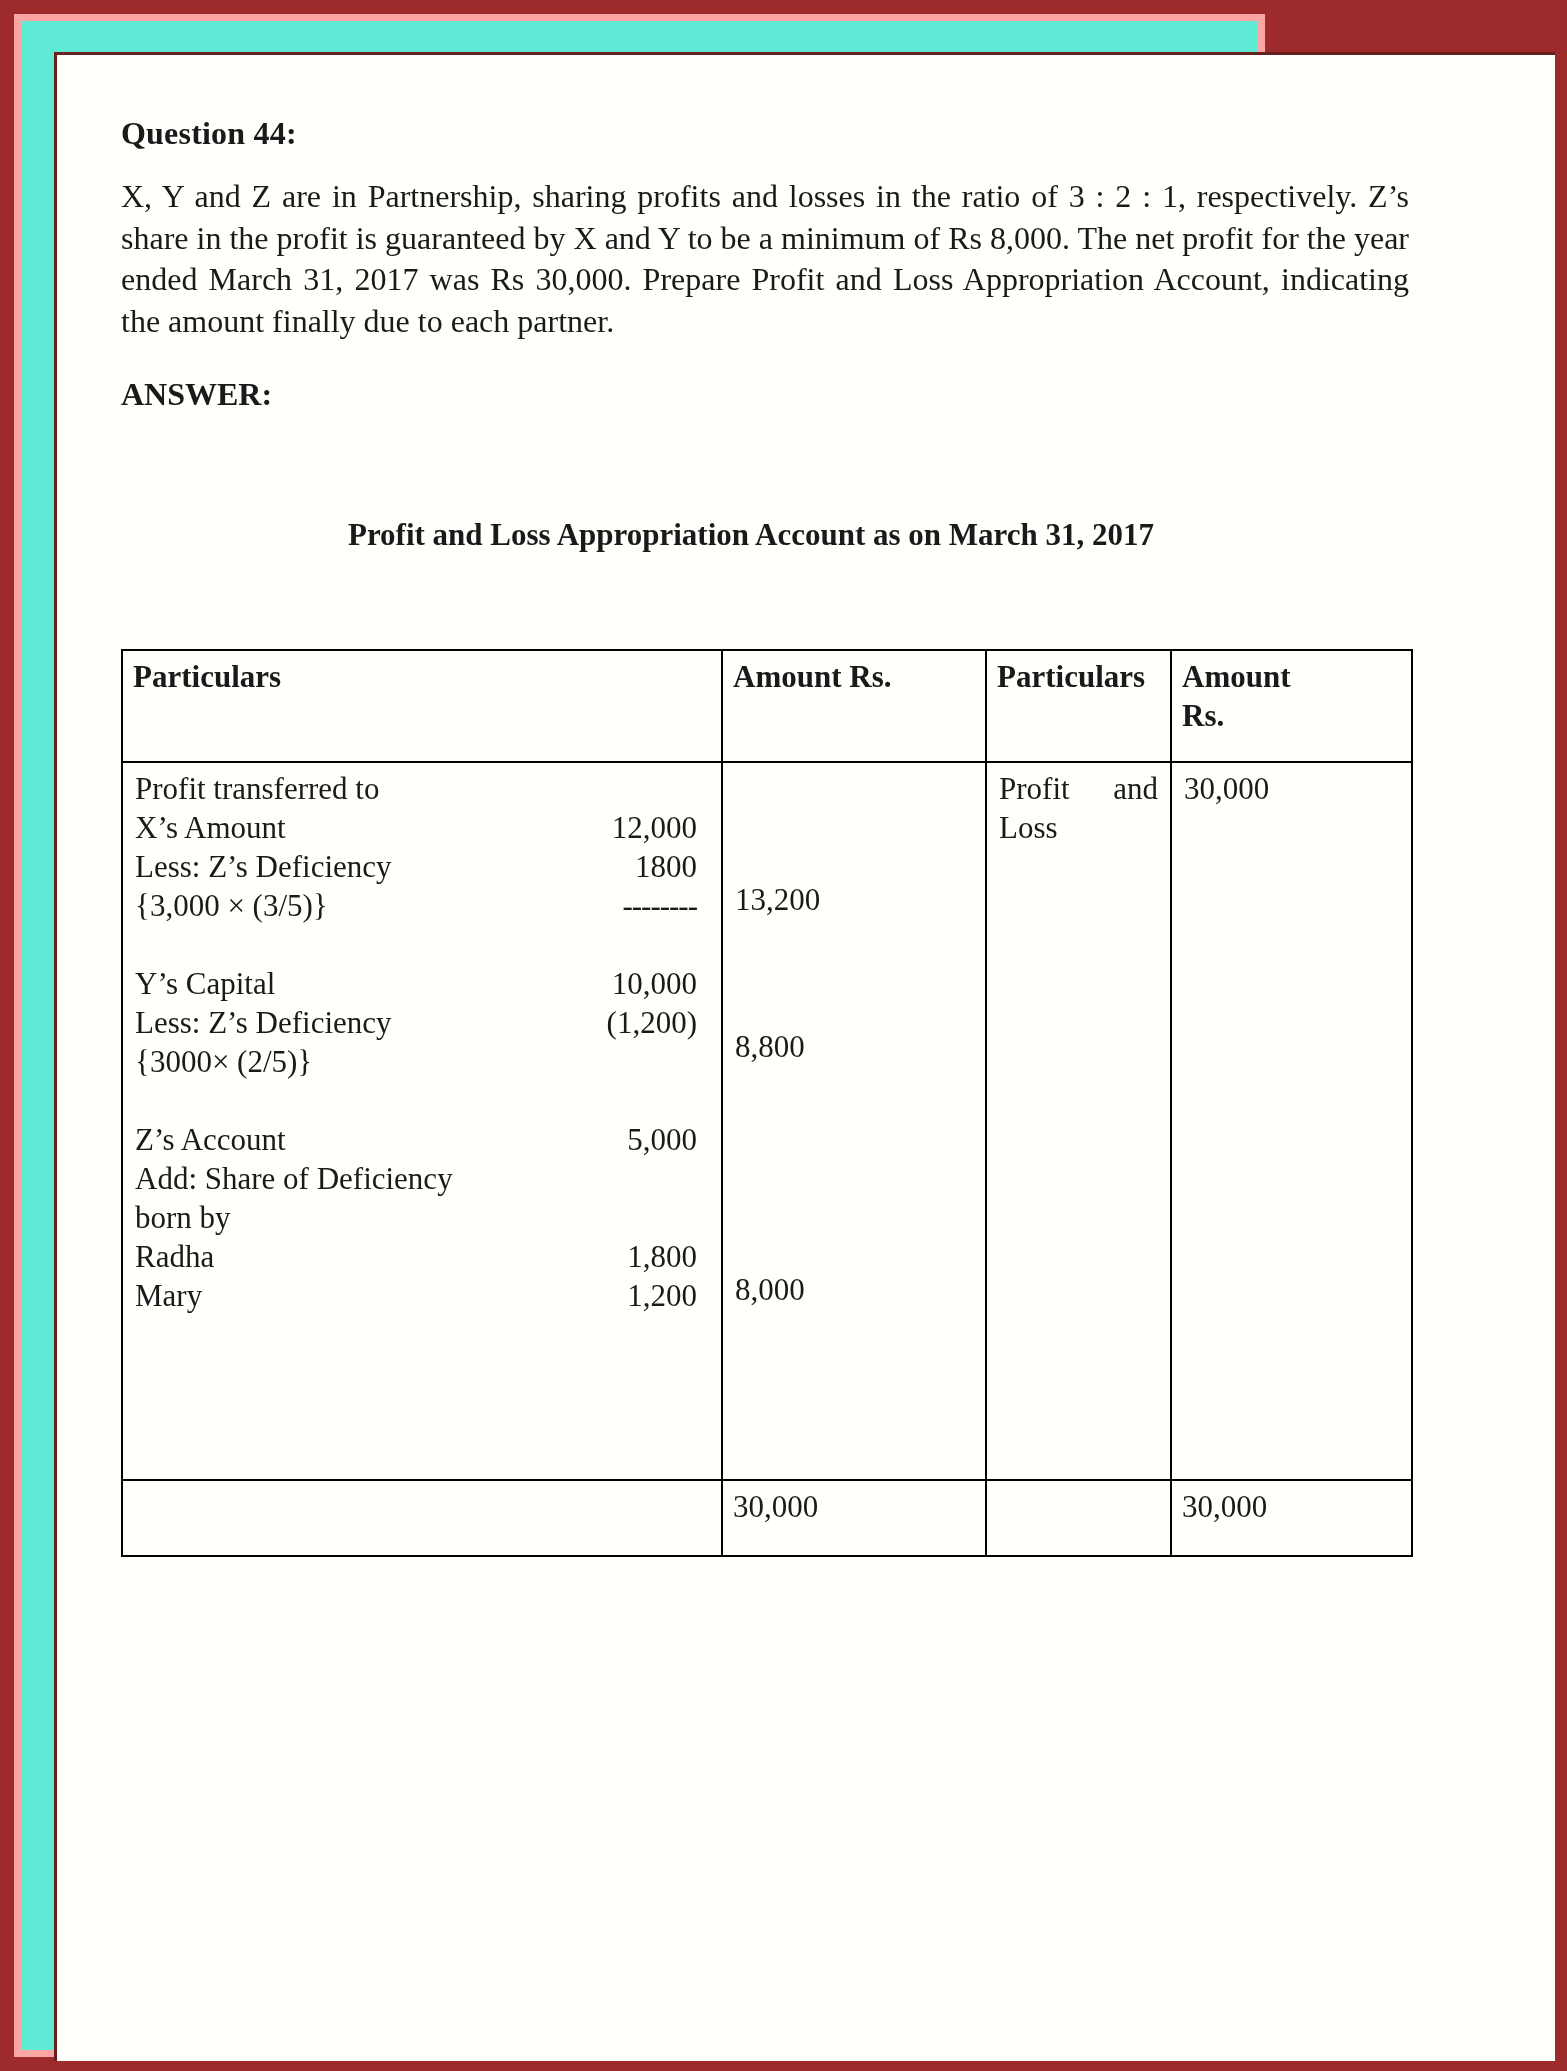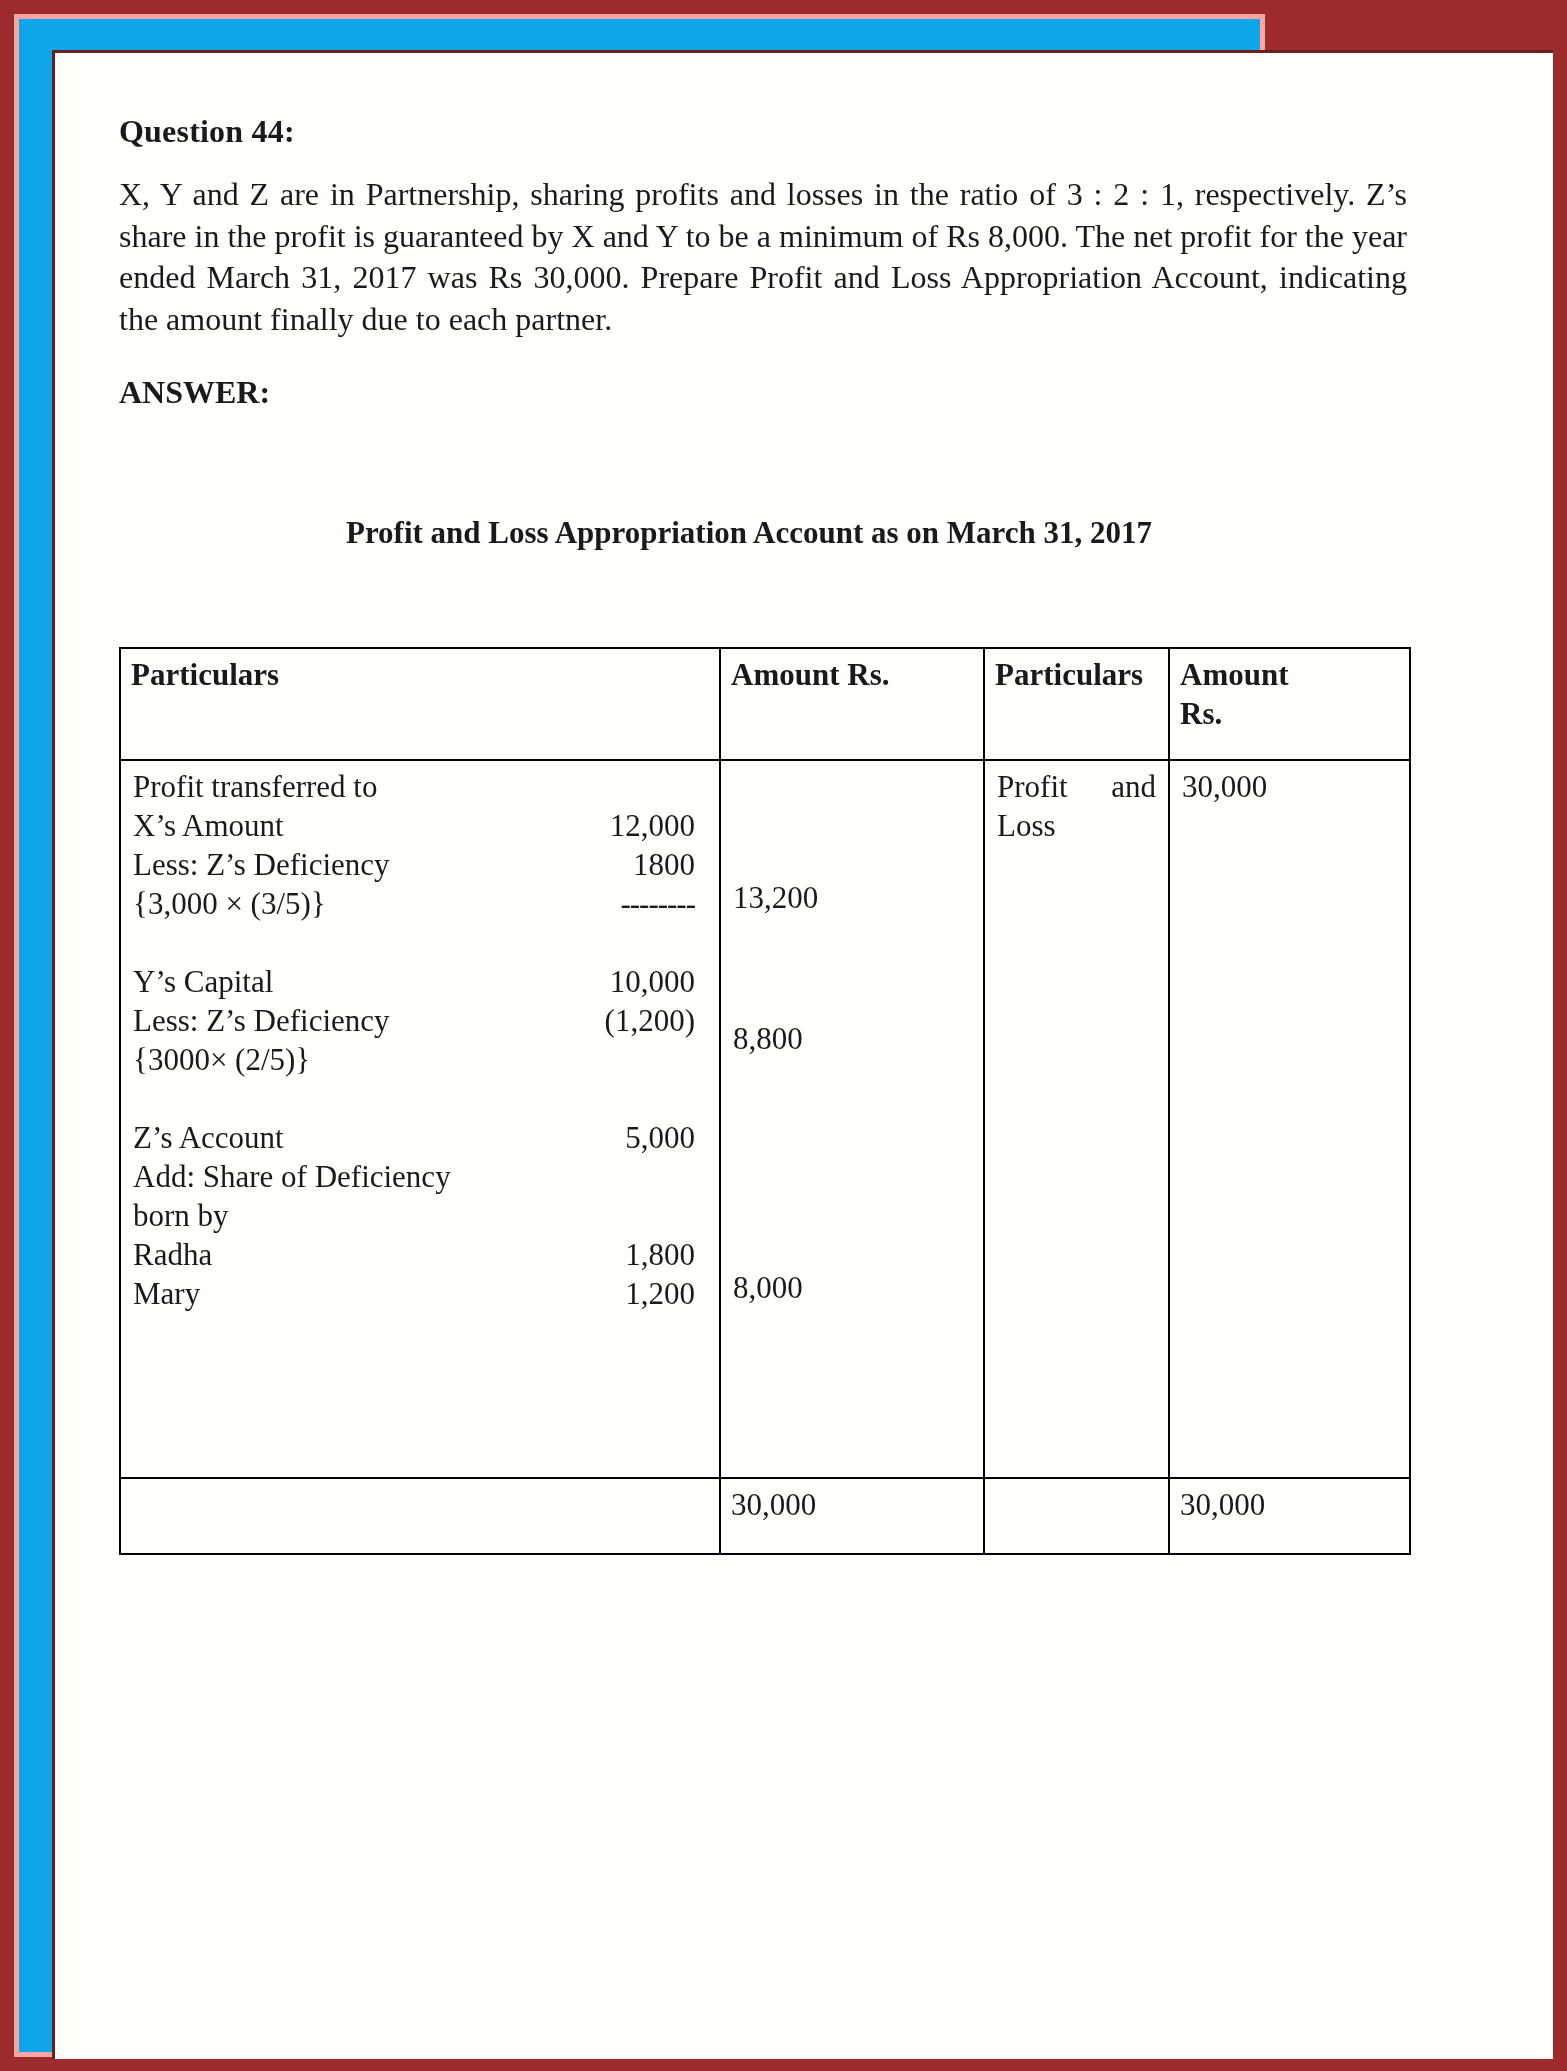--- a/index.html
+++ b/index.html
@@ -14,23 +14,23 @@
     overflow: hidden;
   }
 
   
   #page-frame {
     position: absolute;
     left: 14px;
     top: 14px;
     width: 1251px;
     height: 2043px;
-    background: #0ea5e9;
+    background: #5eead4;
     box-sizing: border-box;
-    border: 5px solid #fca5a5;
+    border: 7px solid #fca5a5;
   }
   #page-inner-rule {
     position: absolute;
     left: 33px;
     top: 31px;
     width: 1501px;
     height: 2009px;
     border-left: 3px solid #6b2020;
     border-top: 3px solid #6b2020;
     box-sizing: border-box;
@@ -269,21 +269,21 @@
                   <div class="pline">
                     <span class="lbl">Mary</span>
                     <span class="num">1,200</span>
                   </div>
                 </div>
             </td>
 
             <td class="amt-cell">
               <div class="amt-inner" id="debit-amounts-host">
                   <div class="amt-at" style="top: 117px;">13,200</div>
-                  <div class="amt-at" style="top: 258px;">8,800</div>
+                  <div class="amt-at" style="top: 264px;">8,800</div>
                   <div class="amt-at" style="top: 507px;">8,000</div>
                 </div>
             </td>
 
             <td class="cr-part-cell">
               <div class="cr-part-just">Profit and</div>
               <div class="cr-part-just cr-part-second">Loss</div>
             </td>
 
             <td class="cr-amt-cell">30,000</td>

